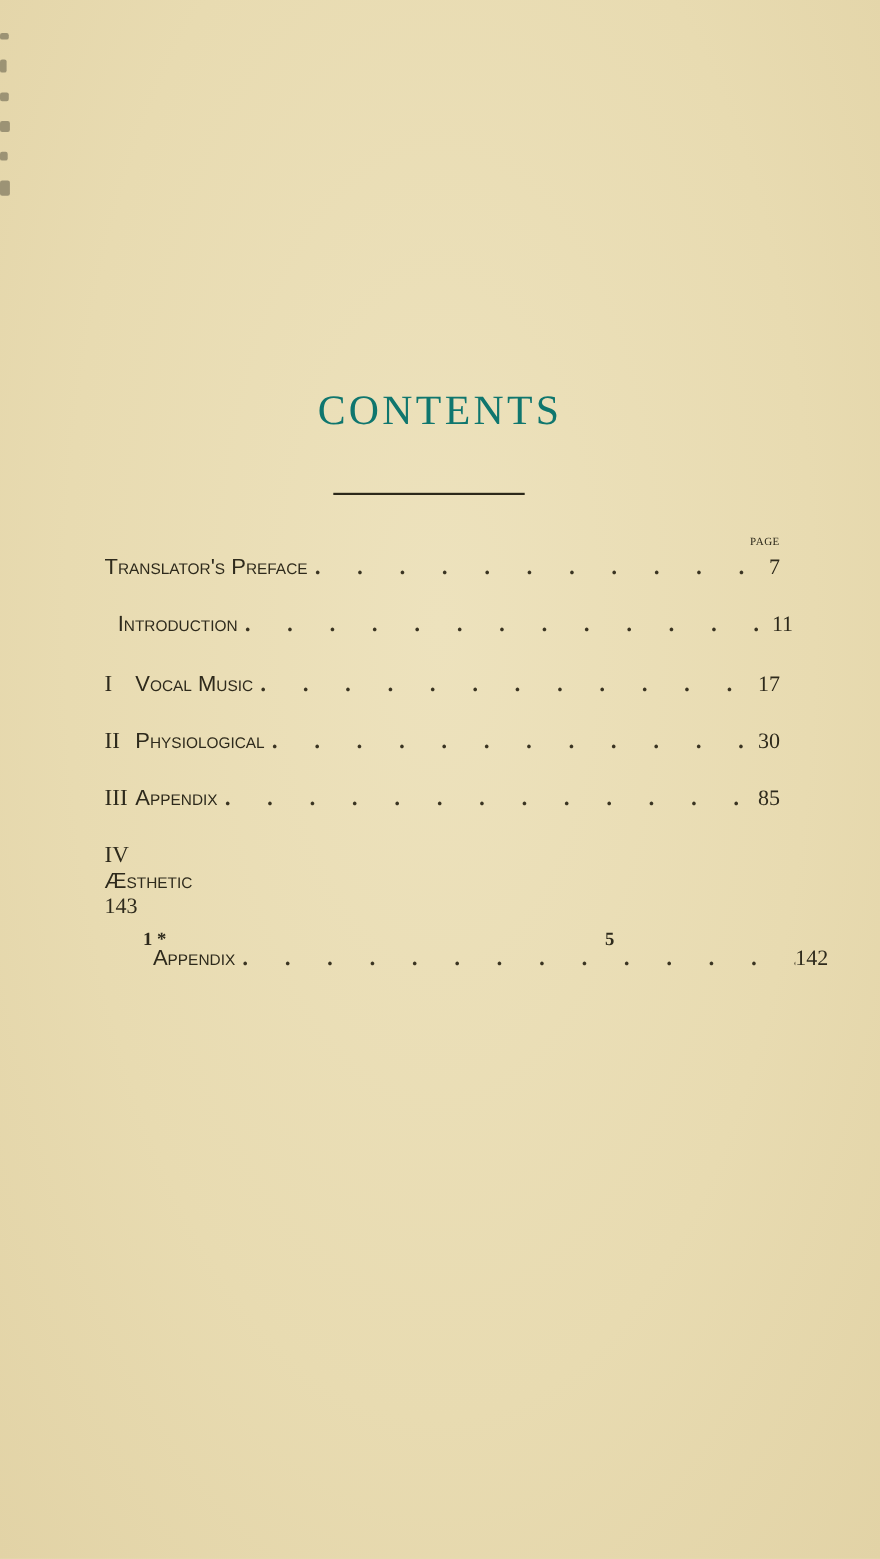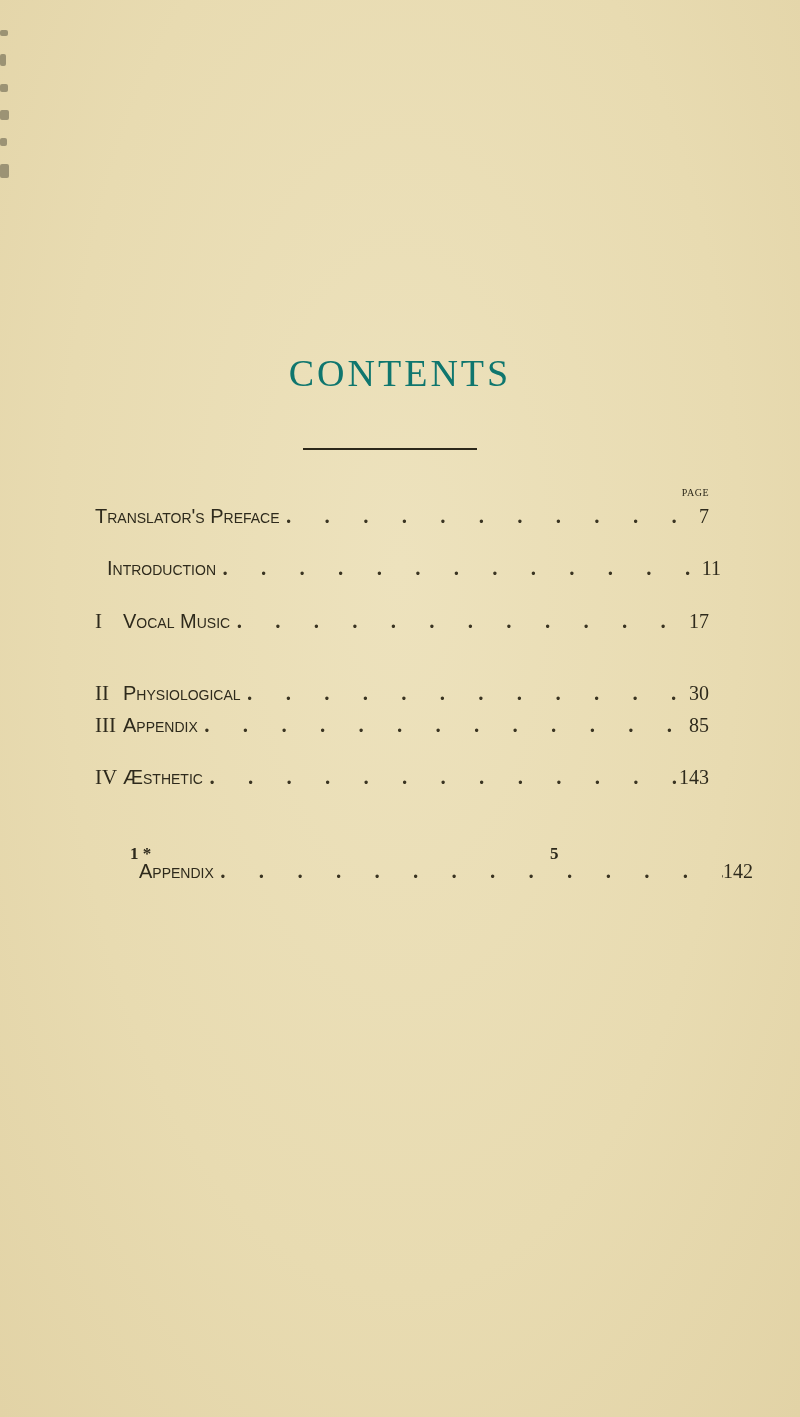--- a/index.html
+++ b/index.html
@@ -57,35 +57,35 @@
   <span class="toc-page">11</span>
 </div>
 
 <div class="toc-row" style="top:609px;">
   <span class="toc-num">I</span>
   <span class="toc-title">Vocal Music</span>
   <span class="toc-dots">. . . . . . . . . . . . . . . . . . . . . . . . . .</span>
   <span class="toc-page">17</span>
 </div>
 
-<div class="toc-row" style="top:661px;margin-top:20px;">
+<div class="toc-row" style="top:661px;">
   <span class="toc-num">II</span>
   <span class="toc-title">Physiological</span>
   <span class="toc-dots">. . . . . . . . . . . . . . . . . . . . . . . . . .</span>
   <span class="toc-page">30</span>
 </div>
 
 <div class="toc-row" style="top:713px;">
   <span class="toc-num">III</span>
   <span class="toc-title">Appendix</span>
   <span class="toc-dots">. . . . . . . . . . . . . . . . . . . . . . . . . .</span>
   <span class="toc-page">85</span>
 </div>
 
-<div class="toc-row" style="top:765px;">
+<div class="toc-row" style="top:765px;flex-direction:column;">
   <span class="toc-num">IV</span>
   <span class="toc-title">Æsthetic</span>
   <span class="toc-dots">. . . . . . . . . . . . . . . . . . . . . . . . . .</span>
   <span class="toc-page">143</span>
 </div>
 
 <div class="toc-row" style="top:860px;margin-left:44px;">
   <span class="toc-title">Appendix</span>
   <span class="toc-dots">. . . . . . . . . . . . . . . . . . . . . . . . . .</span>
   <span class="toc-page">142</span>

